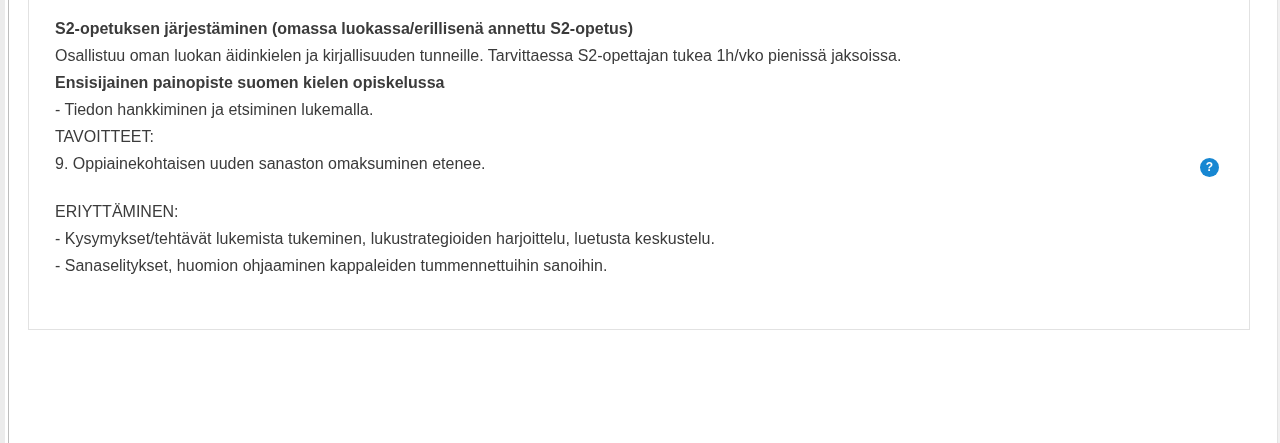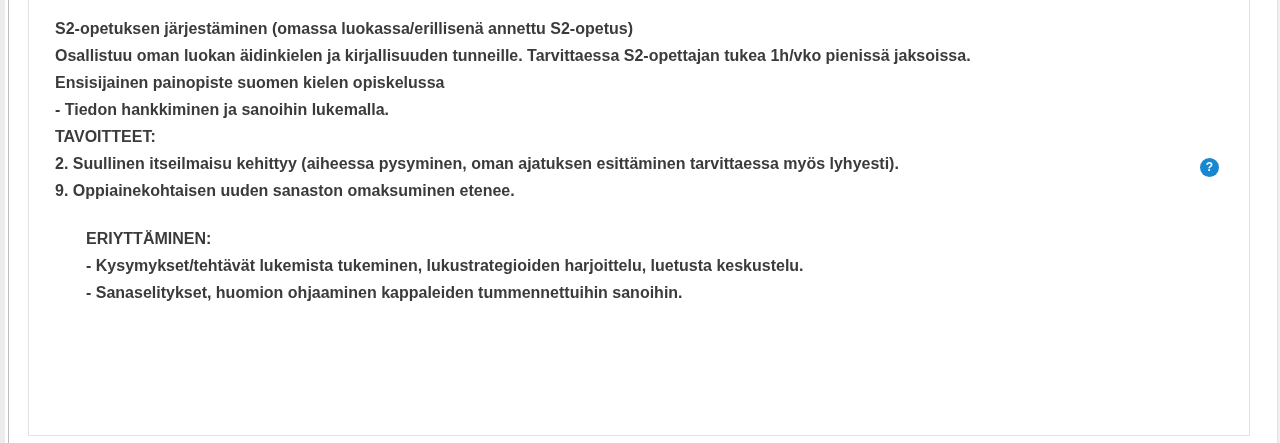--- a/index.html
+++ b/index.html
@@ -37,41 +37,41 @@
     position: absolute;
     left: 1278px; top: 0;
     width: 2px; height: 443px;
     background: #f0f0f0;
   }
   
   .content-card {
     position: absolute;
     left: 28px; top: 0;
     width: 1222px;
-    height: 436px;
+    height: 330px;
     background: #ffffff;
     border: 1px solid #e2e2e2;
     border-top: none;
     box-sizing: border-box;
   }
   .card-inner {
     position: relative;
     padding: 15px 60px 20px 26px;
     color: #3b3b3b;
     font-size: 16px;
     line-height: 27px;
   }
   .text-block { margin: 0; }
   .text-block + .text-block { }
-  .text-block.extra-gap { margin-top: 21px; margin-left: 31px; }
+  .text-block.extra-gap { margin-top: 21px; }
   .block-heading {
     font-weight: 700;
     margin: 0;
   }
-  .block-line { margin: 0; font-weight: bold; }
+  .block-line { margin: 0; }
   
   .help-icon {
     position: absolute;
     top: 158px;
     right: 30px;
     width: 19px;
     height: 19px;
     border-radius: 50%;
     background: #1787d2;
     color: #ffffff;
@@ -92,26 +92,25 @@
 <div class="content-card">
   <div class="card-inner">
 
     <div class="text-block">
       <p class="block-heading">S2-opetuksen järjestäminen (omassa luokassa/erillisenä annettu S2-opetus)</p>
       <p class="block-line">Osallistuu oman luokan äidinkielen ja kirjallisuuden tunneille. Tarvittaessa S2-opettajan tukea 1h/vko pienissä jaksoissa.</p>
     </div>
 
     <div class="text-block">
       <p class="block-heading">Ensisijainen painopiste suomen kielen opiskelussa</p>
-      <p class="block-line">- Tiedon hankkiminen ja sanoihin lukemalla.</p>
+      <p class="block-line">- Tiedon hankkiminen ja etsiminen lukemalla.</p>
     </div>
 
     <div class="text-block">
       <p class="block-line">TAVOITTEET:</p>
-      <p class="block-line">2. Suullinen itseilmaisu kehittyy (aiheessa pysyminen, oman ajatuksen esittäminen tarvittaessa myös lyhyesti).</p>
       <p class="block-line">9. Oppiainekohtaisen uuden sanaston omaksuminen etenee.</p>
     </div>
 
     <div class="text-block extra-gap">
       <p class="block-line">ERIYTTÄMINEN:</p>
       <p class="block-line">- Kysymykset/tehtävät lukemista tukeminen, lukustrategioiden harjoittelu, luetusta keskustelu.</p>
       <p class="block-line">- Sanaselitykset, huomion ohjaaminen kappaleiden tummennettuihin sanoihin.</p>
     </div>
 
   </div>

